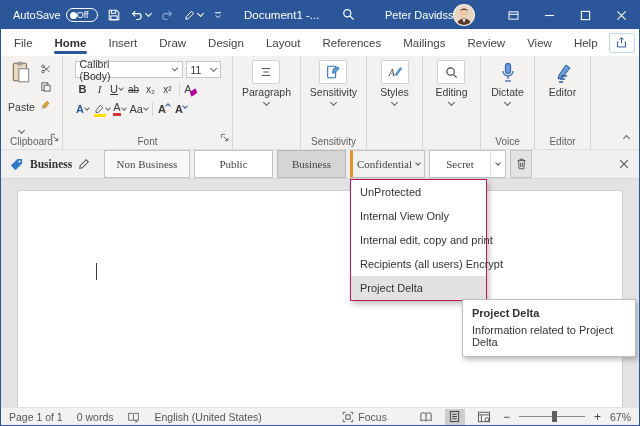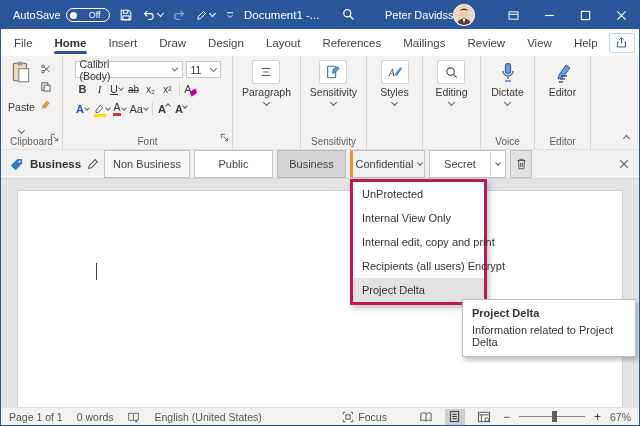--- a/index.html
+++ b/index.html
@@ -5,21 +5,21 @@
   * { margin:0; padding:0; box-sizing:border-box; }
   body { font-family:"Liberation Sans","DejaVu Sans",sans-serif; background:#888; }
   .window { width:640px; height:426px; border:1px solid #2b579a; background:#fff;
             display:flex; flex-direction:column; position:relative; overflow:hidden; }
 
   
   .titlebar { flex:0 0 28px; background:#2b579a; color:#fff; position:relative;
               display:flex; align-items:center; font-size:11px; }
   .qat { display:flex; align-items:center; gap:9px; margin-left:12px; }
   .autosave { display:flex; align-items:center; gap:5px; }
-  .as-toggle { display:flex; align-items:center; gap:12px; border:1px solid #fff;
+  .as-toggle { display:flex; align-items:center; gap:0; border:1px solid #fff;
                border-radius:9px; padding:1px 8px 1px 3px; font-size:9px; cursor:default; }
   .as-dot { width:7px; height:7px; border-radius:50%; background:#fff; }
   .qat-btn { display:flex; align-items:center; gap:2px; }
   .qat-btn svg { display:block; }
   .dim { opacity:.45; }
   .cv { width:5px; height:5px; border-right:1.2px solid currentColor; border-bottom:1.2px solid currentColor;
         transform:rotate(45deg); display:inline-block; margin-top:-3px; }
   .cv-up { transform:rotate(225deg); margin-top:3px; }
   .tb-title { position:absolute; left:243px; top:0; height:28px; display:flex; align-items:center;
               font-size:11.5px; white-space:nowrap; }
@@ -99,21 +99,21 @@
   .g-styles { width:56px; }
   .g-editing { width:58px; }
   .g-voice { width:54px; }
   .g-editor { width:56px; }
   .g-fill { flex:1; border-right:none; }
   .collapse-chev { position:absolute; right:10px; bottom:4px; }
   .collapse-chev .cv { border-color:#605e5c; }
 
   
   .sensbar { flex:0 0 24px; background:#f0f0f0; border-bottom:1px solid #d6d6d6;
-             display:flex; align-items:center; font-size:11px; color:#444; }
+             display:flex; align-items:center; font-size:11px; color:#444;font-family:Liberation Serif, serif; }
   .sens-current { width:103px; display:flex; align-items:center; gap:6px; padding-left:8px; }
   .sens-name { font-weight:bold; color:#333; font-size:11.5px; }
   .sbar-btn { height:28px; border:1px solid #c3c3c3; background:#fff; display:flex;
               align-items:center; justify-content:center; margin-right:4px; font-size:11px; color:#444; }
   .sb-nonbusiness { width:86px; background:#f7f7f7; }
   .sb-public { width:79px; background:#fff; }
   .sb-business { width:69px; background:#d5d5d5; border-color:#b9b9b9; }
   .sb-confidential { width:75px; background:#f1f1f1; border-left:3px solid #e8912d; gap:4px; }
   .sb-confidential .cv { border-color:#555; width:4px; height:4px; }
   .sb-secret { width:77px; padding:0; }
@@ -124,21 +124,21 @@
   .sb-trash { width:22px; background:#e3e3e3; }
   .sens-close { margin-left:auto; margin-right:10px; color:#666; font-size:13px; line-height:1; }
 
   
   .docarea { flex:1; background:#e3e3e3; position:relative; }
   .page { position:absolute; left:16px; right:16px; top:11px; bottom:0; background:#fff;
           border:1px solid #d0d0d0; border-bottom:none; }
   .caret { position:absolute; left:95px; top:84px; width:1px; height:17px; background:#3a3a3a; }
 
   .sens-menu { position:absolute; left:349px; top:0; width:137px; background:#fff;
-               border:3px solid #be185d; box-shadow:2px 3px 6px rgba(0,0,0,.25); z-index:5; }
+               border:1px solid #be185d; box-shadow:2px 3px 6px rgba(0,0,0,.25); z-index:5; }
   .sens-menu-item { height:24px; line-height:24px; padding-left:9px; font-size:11px;
                     color:#333; white-space:nowrap; }
   .sens-menu-item.hover { background:#e2e2e2; }
 
   .tooltip { position:absolute; left:461px; top:120px; width:174px; background:#fff;
              border:1px solid #bfbfbf; box-shadow:2px 3px 5px rgba(0,0,0,.25);
              padding:7px 9px 8px; z-index:6; font-size:11px; color:#333; }
   .tooltip-title { font-weight:bold; margin-bottom:5px; }
 
   

